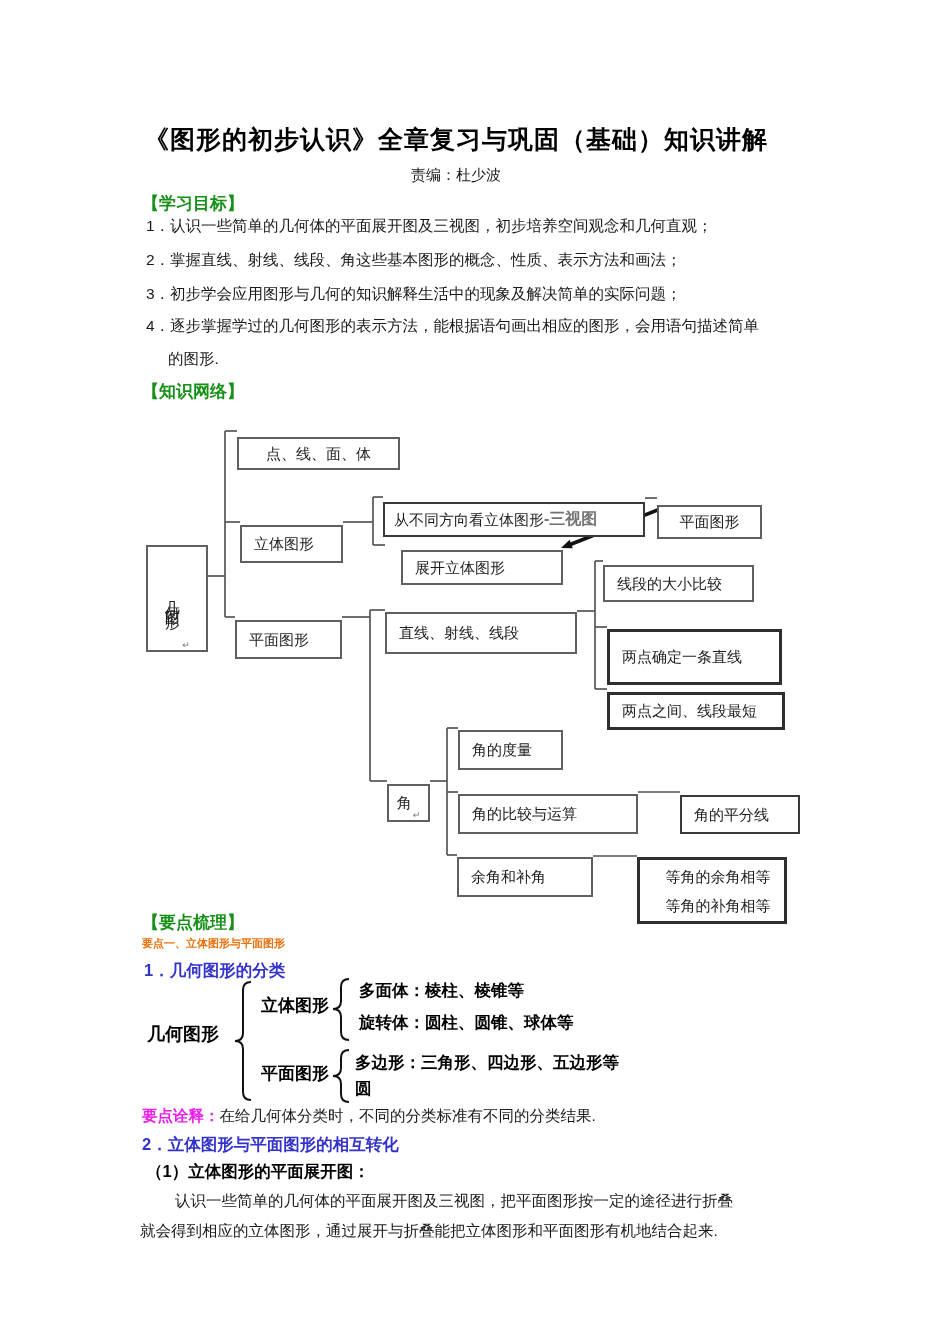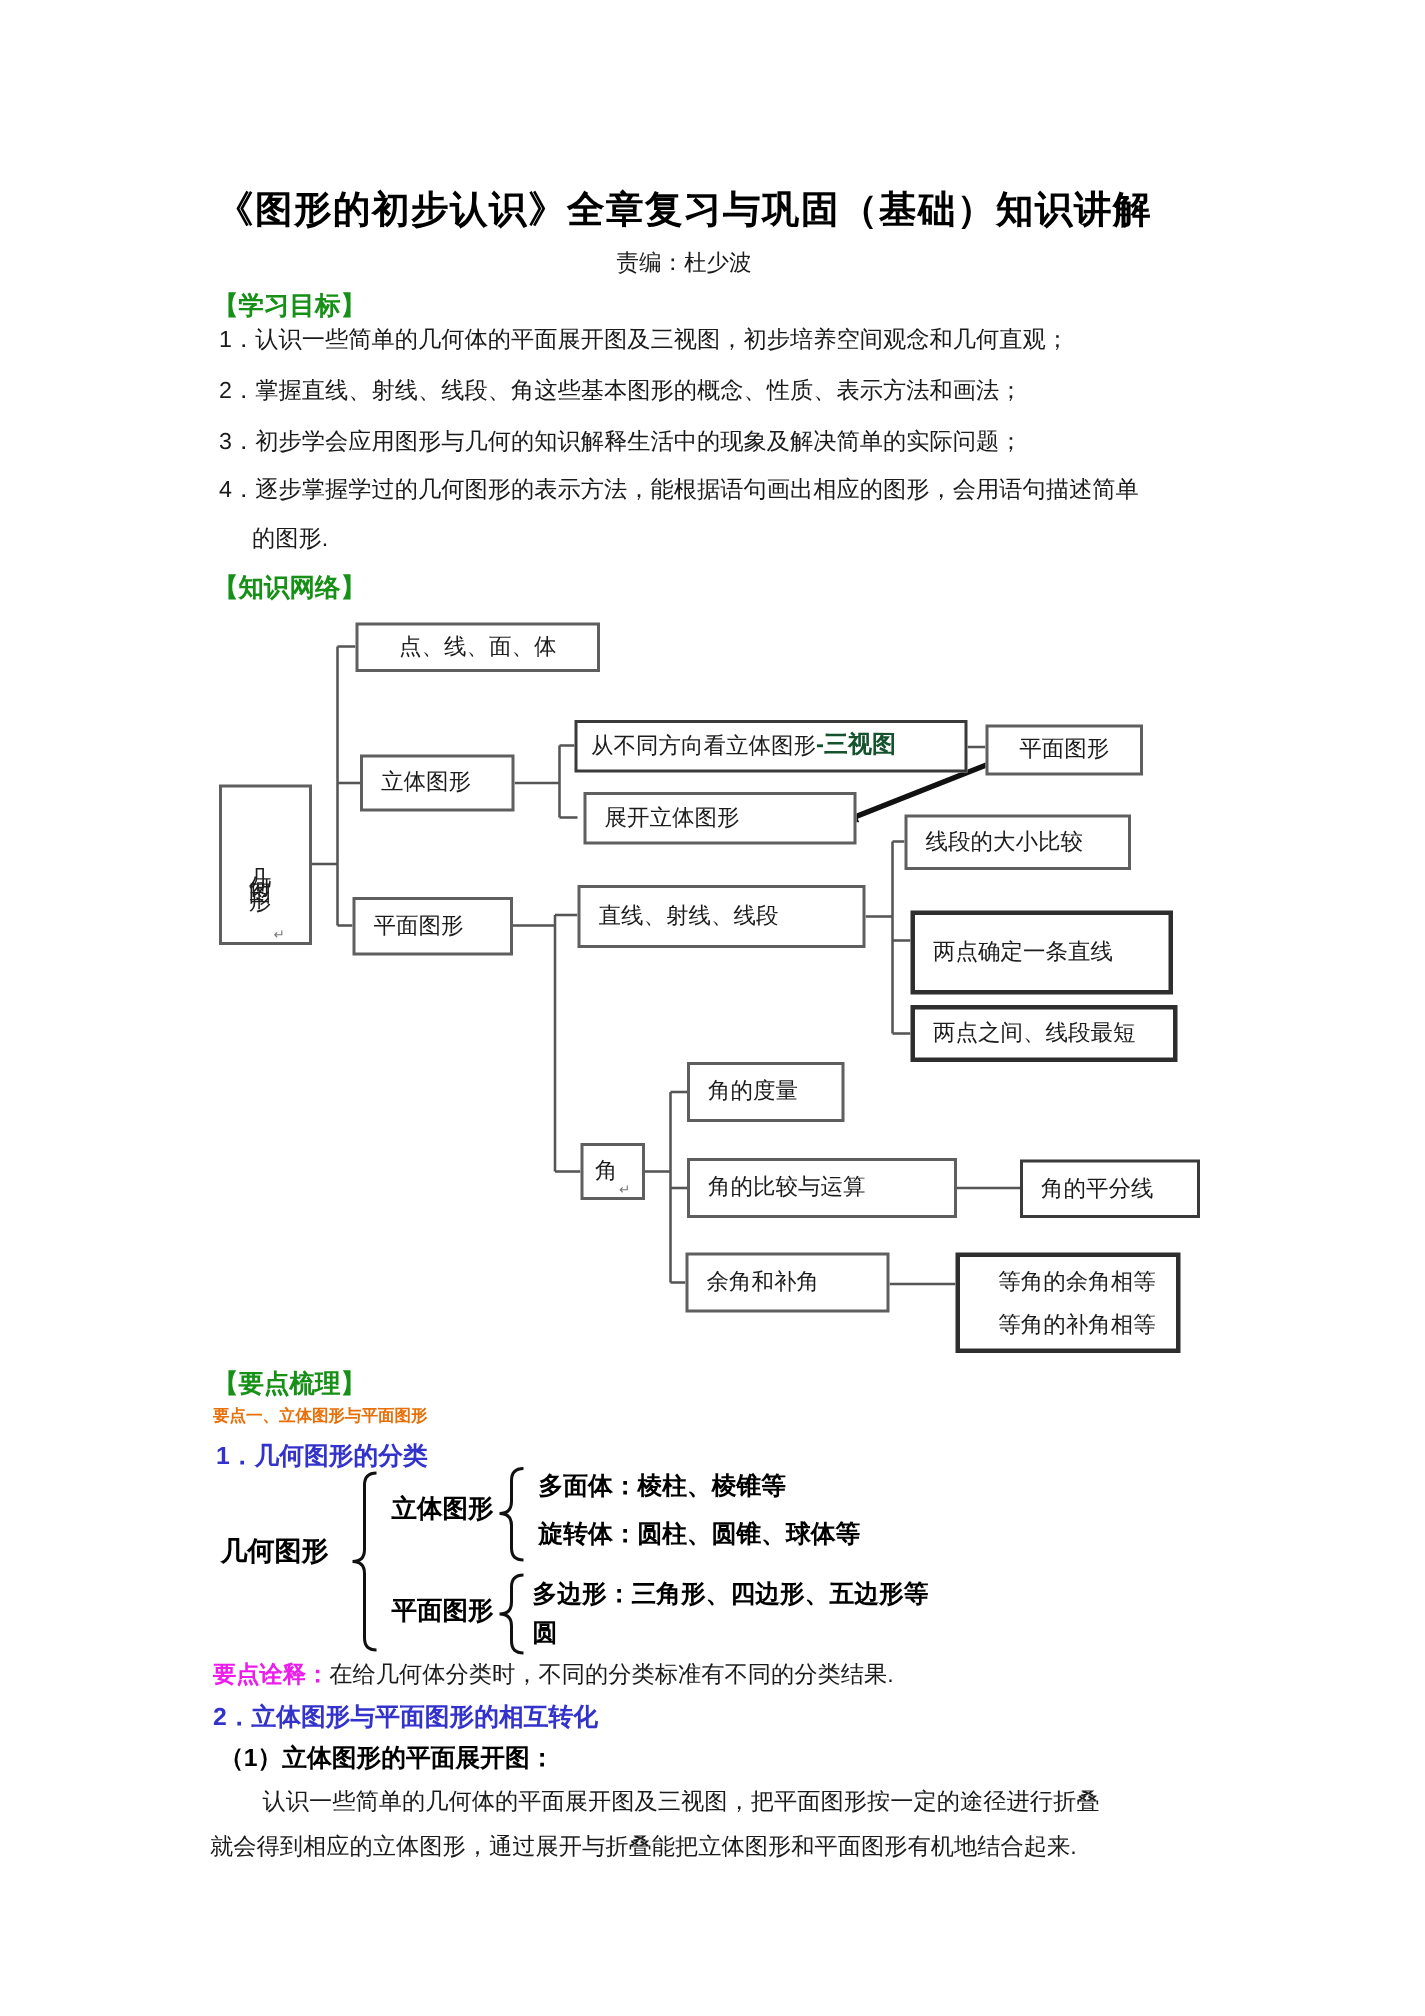--- a/index.html
+++ b/index.html
@@ -15,27 +15,27 @@
   .h-orange{color:#E8700A;font-weight:bold;font-size:11px;}
   .h-blue{color:#3333CC;font-weight:bold;font-size:16.5px;}
   .h-black{color:#000;font-weight:bold;font-size:16.5px;}
   .body-line{font-size:15.5px;color:#1a1a1a;white-space:nowrap;}
   .magenta{color:#ED1CED;font-weight:bold;}
   
   .diagram{left:145px;top:410px;width:660px;height:502px;}
   .nbox{
     position:absolute;border:2px solid #5f5f5f;background:#fff;box-sizing:border-box;
     display:flex;align-items:center;padding-left:12px;
-    font-size:15px;color:#1c1c1c;line-height:1.15;white-space:nowrap;
+    font-size:15px;color:#1c1c1c;line-height:1.15;white-space:nowrap;margin-top:22px;
   }
   .nbox.center{justify-content:center;padding-left:0;}
   .nbox.thick{border-width:3px;border-color:#2e2e2e;}
   .vtext{writing-mode:vertical-rl;text-orientation:upright;letter-spacing:5px;font-size:15px;}
   .retmark{font-size:9px;color:#777;margin-left:1px;align-self:flex-end;}
-  .bold-seg{font-weight:bold;font-size:16px;color:#14532d;}
+  .bold-seg{font-weight:bold;font-size:16px;color:#737373;}
   .two-line{display:flex;flex-direction:column;justify-content:center;align-items:center;text-align:center;line-height:29px;}
   svg.wires{position:absolute;left:0;top:0;pointer-events:none;}
   
   .classfig{left:145px;top:978px;width:620px;height:130px;font-weight:bold;color:#000;}
   .classfig .lbl{position:absolute;white-space:nowrap;}
   .cf-root{left:2px;top:44px;font-size:18px;}
   .cf-node{font-size:17px;}
   .cf-item{font-size:16.5px;}
 </style>
 </head>
@@ -110,21 +110,21 @@
 
   <div class="nbox" style="left:238px;top:70px;width:262px;height:35px;border-width:2.5px;border-color:#3a3a3a;padding-left:9px;">
     <span>从不同方向看立体图形</span>
       <span class="bold-seg">-三视图</span>
   </div>
 
   <div class="nbox center" style="left:512px;top:73px;width:105px;height:34px;">
     <span>平面图形</span>
   </div>
 
-  <div class="nbox" style="left:244px;top:118px;width:182px;height:35px;">
+  <div class="nbox" style="left:256px;top:118px;width:162px;height:35px;">
     <span>展开立体图形</span>
   </div>
 
   <div class="nbox" style="left:90px;top:188px;width:107px;height:39px;">
     <span>平面图形</span>
   </div>
 
   <div class="nbox" style="left:240px;top:180px;width:192px;height:42px;">
     <span>直线、射线、线段</span>
   </div>

